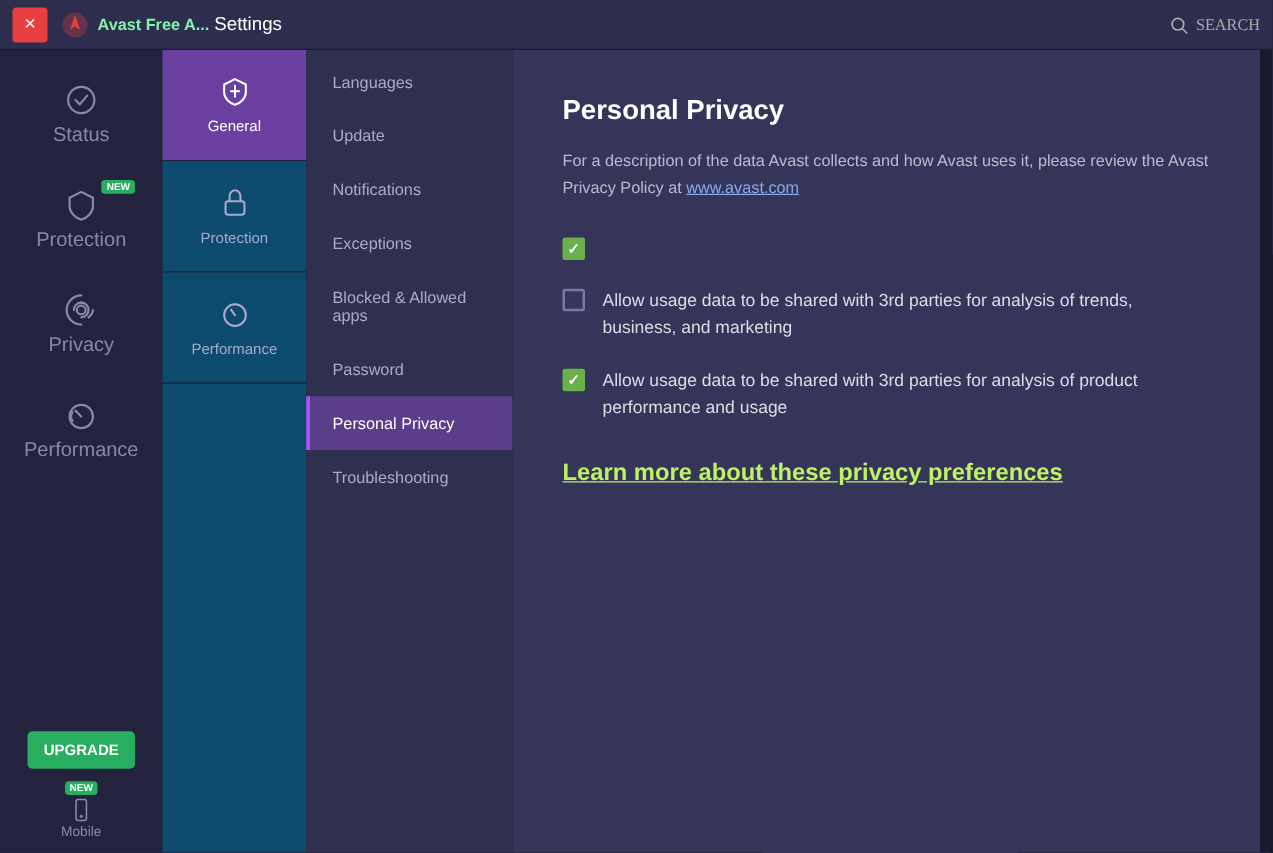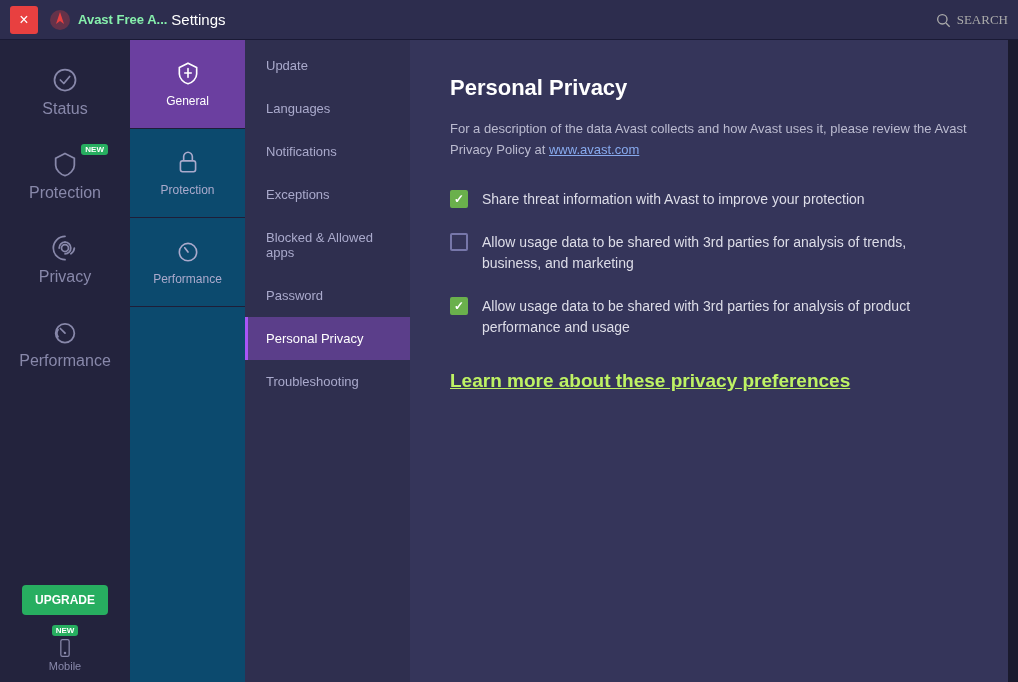--- a/index.html
+++ b/index.html
@@ -366,40 +366,39 @@
     <div class="category-item">
       <svg viewBox="0 0 24 24">
         <circle cx="12" cy="13" r="8"></circle>
         <path d="M12 13 L9 9" stroke-linecap="round"></path>
       </svg>
       <span>Performance</span>
     </div>
   </div>
 
   <div class="submenu">
+    <div class="submenu-item">Languages</div>
     <div class="submenu-item">Update</div>
-    <div class="submenu-item">Languages</div>
     <div class="submenu-item">Notifications</div>
     <div class="submenu-item">Exceptions</div>
     <div class="submenu-item">Blocked &amp; Allowed apps</div>
     <div class="submenu-item">Password</div>
     <div class="submenu-item active">Personal Privacy</div>
     <div class="submenu-item">Troubleshooting</div>
   </div>
 
   <div class="content-area">
     <div class="content-title">Personal Privacy</div>
     <div class="content-description">
       <span>For a description of the data Avast collects and how Avast uses it, please review the Avast Privacy Policy at </span><a>www.avast.com</a>
     </div>
 
     
     <div class="option-row">
       <div class="checkbox-custom checked"></div>
-      <span class="option-label">Share threat information with Avast to improve your protection</span>
     </div>
 
     
     <div class="option-row">
       <div class="checkbox-custom"></div>
       <span class="option-label">Allow usage data to be shared with 3rd parties for analysis of trends, business, and marketing</span>
     </div>
 
     
     <div class="option-row">

